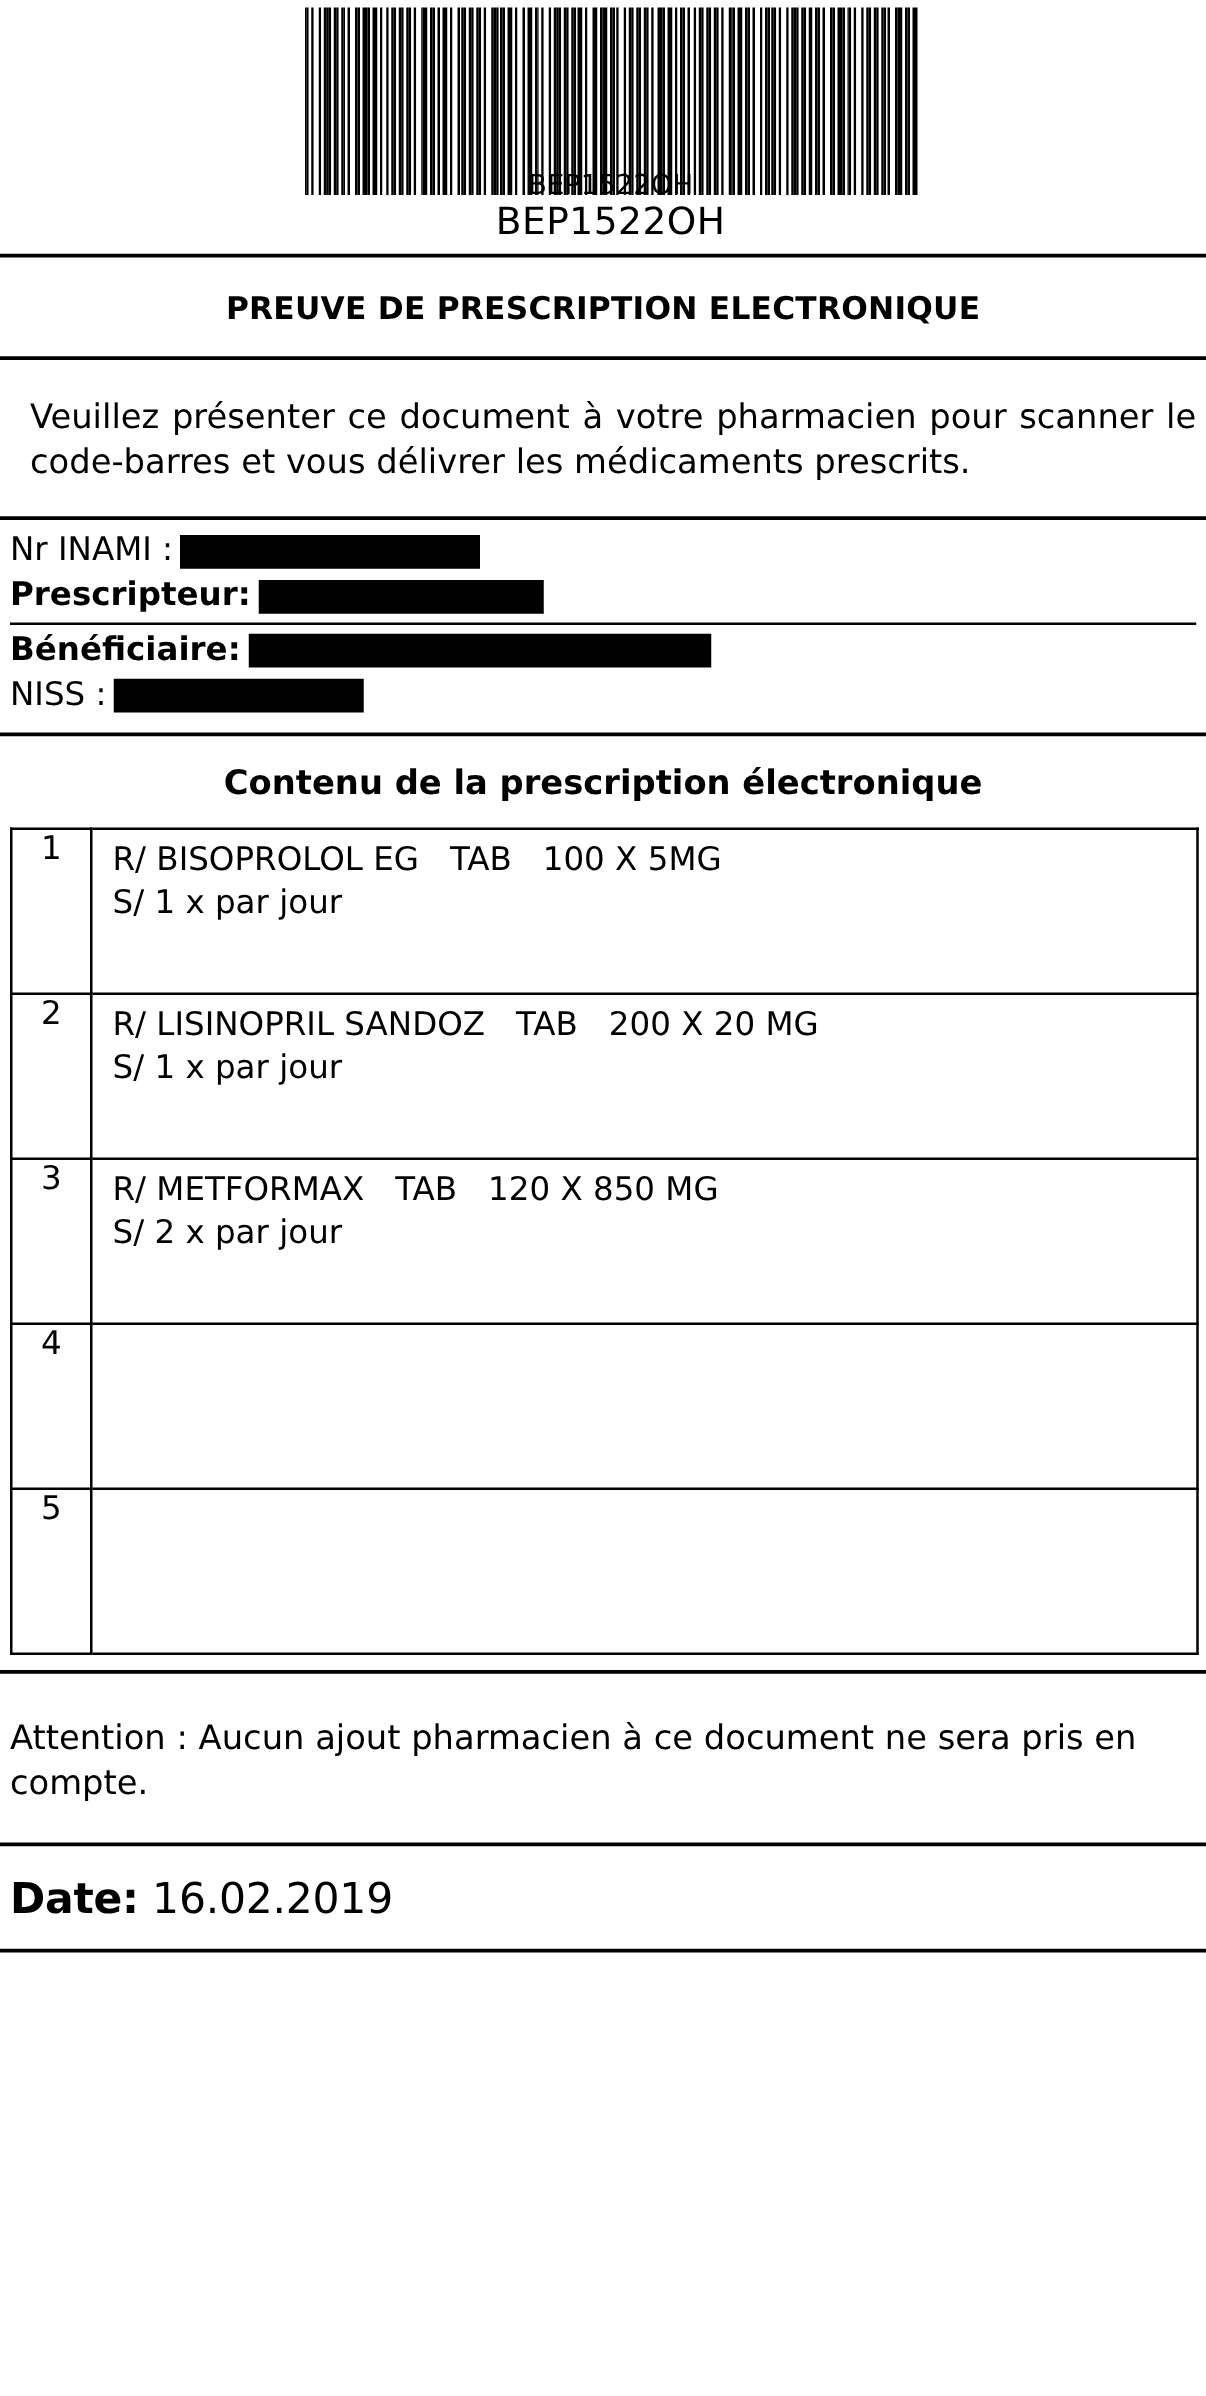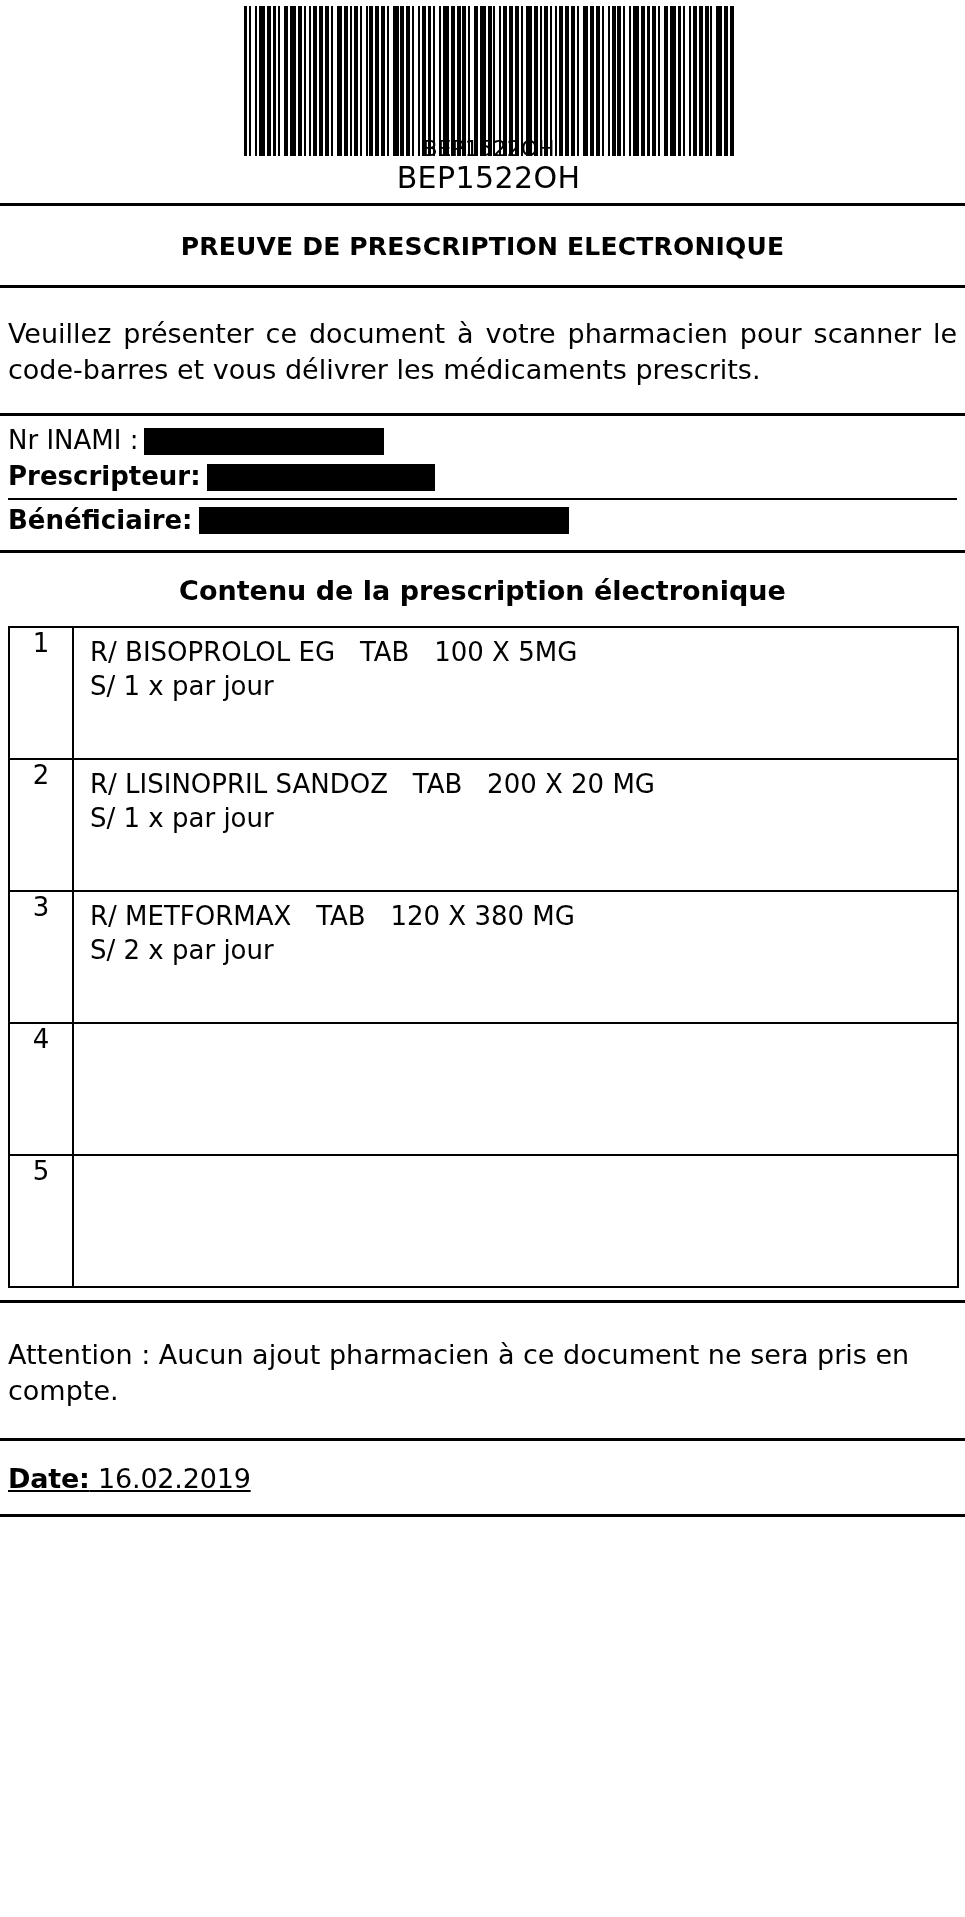--- a/index.html
+++ b/index.html
@@ -72,20 +72,21 @@
     letter-spacing: 0.2px;
   }
 
   
   .intro {
     font-size: 27px;
     line-height: 1.32;
     text-align: justify;
     text-align-last: left;
     padding: 28px 8px 26px 8px;
+    margin-left: 16px;
   }
 
   
   .identity {
     padding: 10px 8px 8px 8px;
   }
   .id-row {
     display: flex;
     align-items: center;
     font-size: 26px;
@@ -157,24 +158,23 @@
 
   
   .attention {
     font-size: 27px;
     line-height: 1.35;
     padding: 34px 8px 28px 8px;
   }
 
   
   .date-row {
-    font-size: 27px;
+    font-size: 34px;
     padding: 22px 8px 20px 8px;
     letter-spacing: -0.2px;
-    text-decoration: underline;
   }
   .date-label {
     font-weight: bold;
   }
   .date-value {
     font-weight: normal;
   }
   .enddate-row {
     font-size: 26px;
     padding: 22px 8px 18px 8px;
@@ -465,20 +465,24 @@
     <div class="id-row">
       <span class="id-label">Prescripteur:</span>
       <span class="redaction r-prescriber"></span>
     </div>
 
     <hr class="rule-thin">
 
     <div class="id-row" style="margin-top:6px;">
       <span class="id-label">Bénéficiaire:</span>
       <span class="redaction r-beneficiary"></span>
+    </div>
+    <div class="id-row">
+      <span class="id-label plain">NISS :</span>
+      <span class="redaction r-niss"></span>
     </div>
   </div>
 
   <hr class="rule">
 
   <div class="content-heading">Contenu de la prescription électronique</div>
 
   <table class="rx-table">
     <tbody>
       <tr>
@@ -496,21 +500,21 @@
           <div class="rx-body">
             <div class="rx-line1">R/ LISINOPRIL SANDOZ   TAB   200 X 20 MG</div>
             <div class="rx-line2">S/ 1 x par jour</div>
           </div>
         </td>
       </tr>
       <tr>
         <td class="rx-num">3</td>
         <td>
           <div class="rx-body">
-            <div class="rx-line1">R/ METFORMAX   TAB   120 X 380 MG</div>
+            <div class="rx-line1">R/ METFORMAX   TAB   120 X 850 MG</div>
             <div class="rx-line2">S/ 2 x par jour</div>
           </div>
         </td>
       </tr>
       <tr class="rx-empty">
         <td class="rx-num">4</td>
         <td>
           <div class="rx-body">
             <div class="rx-line1"></div>
             <div class="rx-line2"></div>

